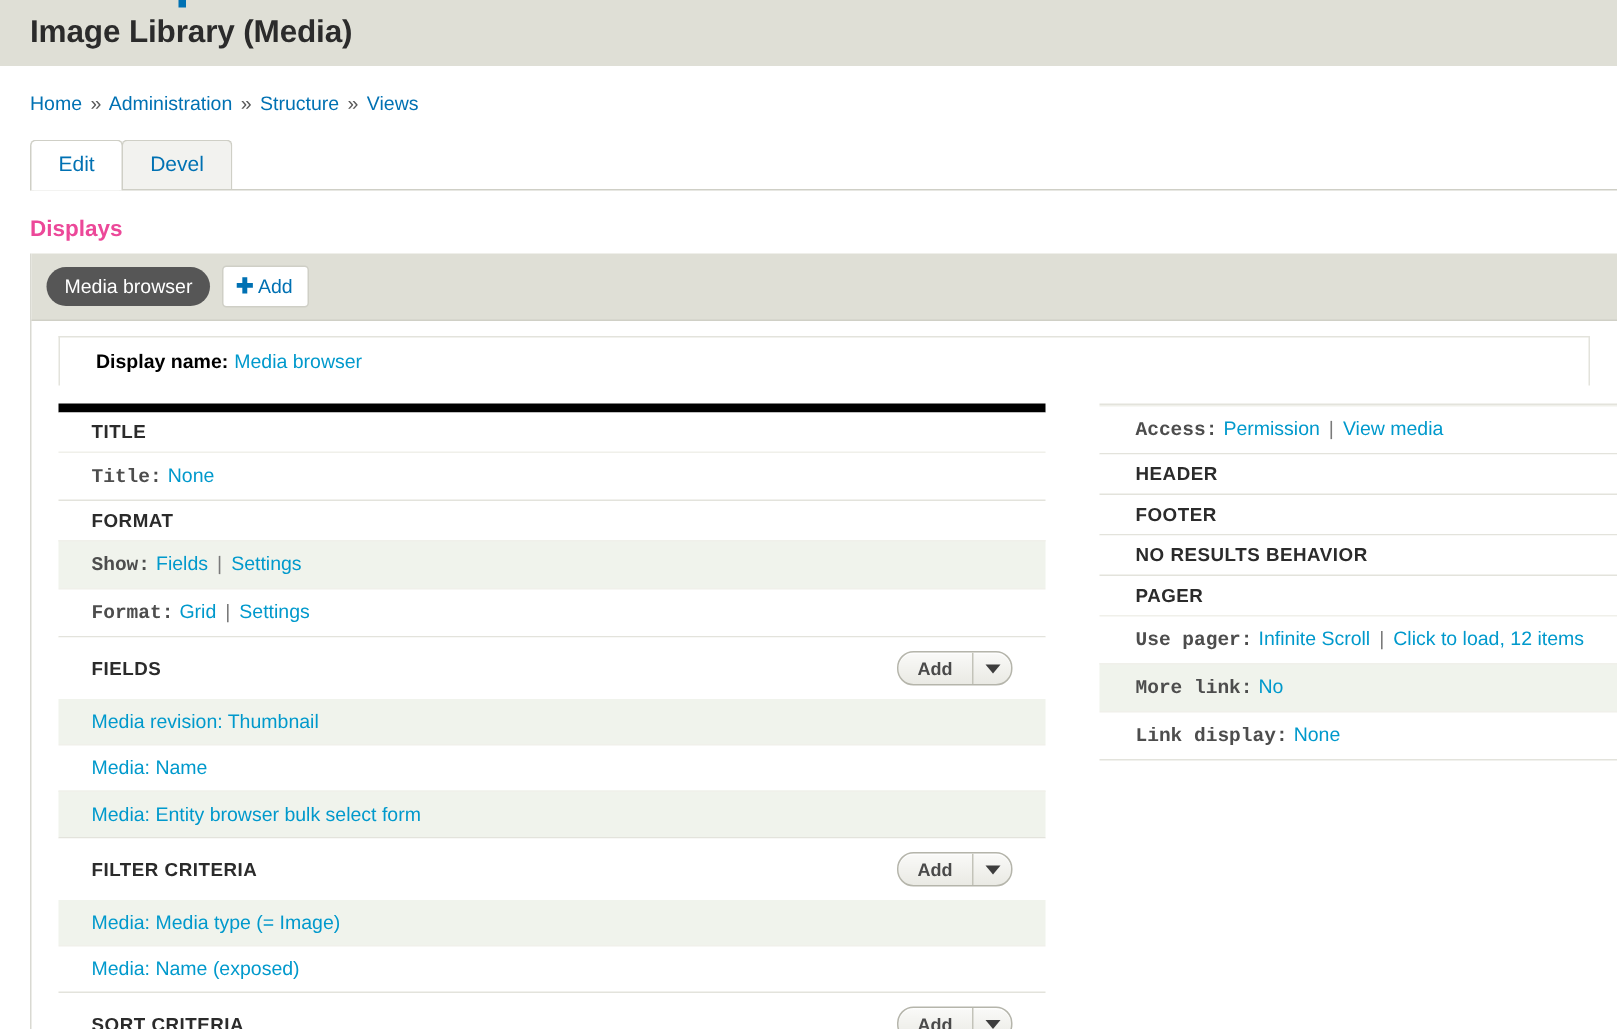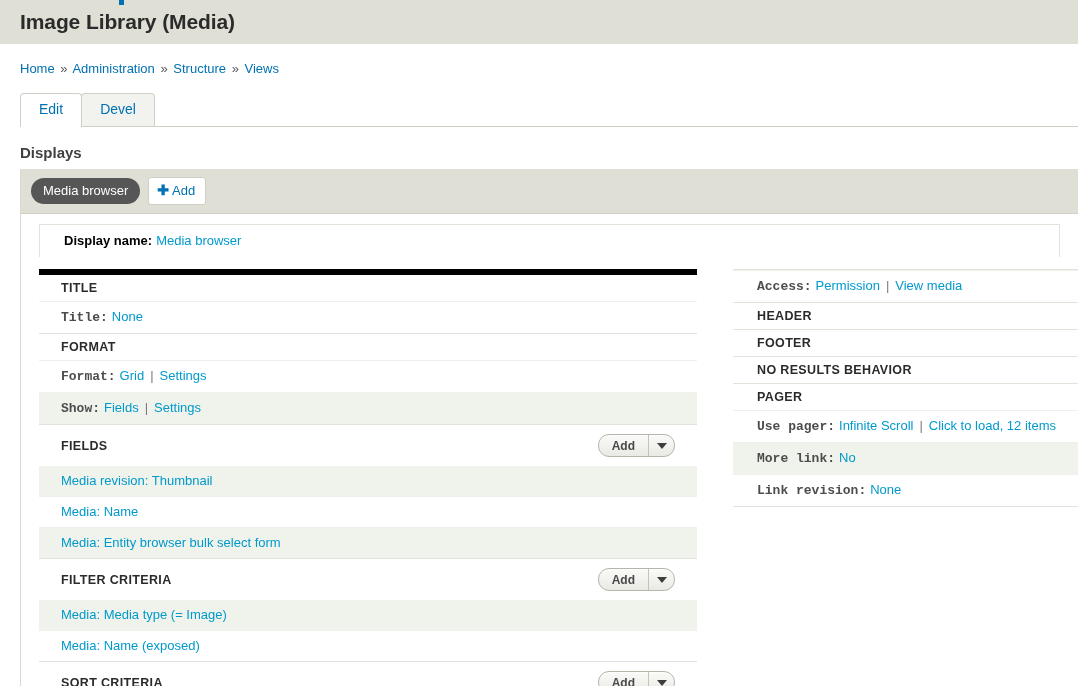--- a/index.html
+++ b/index.html
@@ -87,21 +87,21 @@
     background: #cfcfc6;
     margin-top: 0;
     position: relative;
     z-index: 1;
   }
 
   
   .displays-title {
     font-size: 15px;
     font-weight: bold;
-    color: #404040;
+    color: #ec4899;
     margin: 17px 0 0 20px;
   }
 
   
   .views-edit {
     margin: 8px 0 0 20px;
     border-left: 1px solid #d9d9d2;
     min-height: 480px;
   }
   .display-bar {
@@ -293,25 +293,25 @@
         </div>
         <div class="brow">
           <span class="lbl">Title:</span><a href="#">None</a>
         </div>
       </div>
 
       <div class="bucket">
         <div class="bucket-head tight">
           <h3>FORMAT</h3>
         </div>
-        <div class="brow">
-          <span class="lbl">Format:</span><a href="#">Grid</a><span class="pipe">|</span><a href="#">Settings</a>
-        </div>
         <div class="brow zebra">
           <span class="lbl">Show:</span><a href="#">Fields</a><span class="pipe">|</span><a href="#">Settings</a>
+        </div>
+        <div class="brow">
+          <span class="lbl">Format:</span><a href="#">Grid</a><span class="pipe">|</span><a href="#">Settings</a>
         </div>
       </div>
 
       <div class="bucket">
         <div class="bucket-head">
           <h3>FIELDS</h3>
           <span class="split-btn">
             <button class="lbl">Add</button>
             <span class="caret">
               <span class="caret-tri"></span>
@@ -394,21 +394,21 @@
         <div class="bucket-head tight">
           <h3>PAGER</h3>
         </div>
         <div class="brow">
           <span class="lbl">Use pager:</span><a href="#">Infinite Scroll</a><span class="pipe">|</span><a href="#">Click to load, 12 items</a>
         </div>
         <div class="brow zebra">
           <span class="lbl">More link:</span><a href="#">No</a>
         </div>
         <div class="brow">
-          <span class="lbl">Link revision:</span><a href="#">None</a>
+          <span class="lbl">Link display:</span><a href="#">None</a>
         </div>
       </div>
 
       <div class="tailrule"></div>
     </div>
 
   </div>
 </div>
 
 </body></html>

